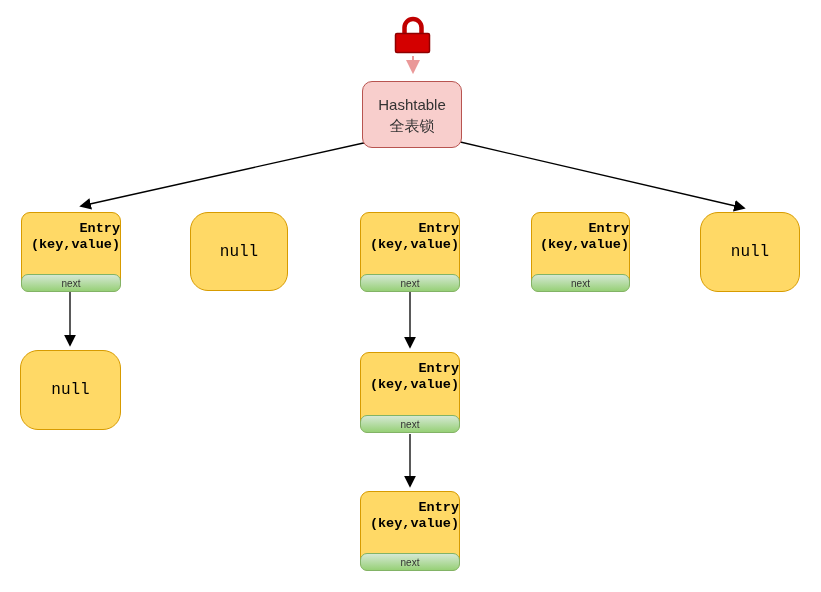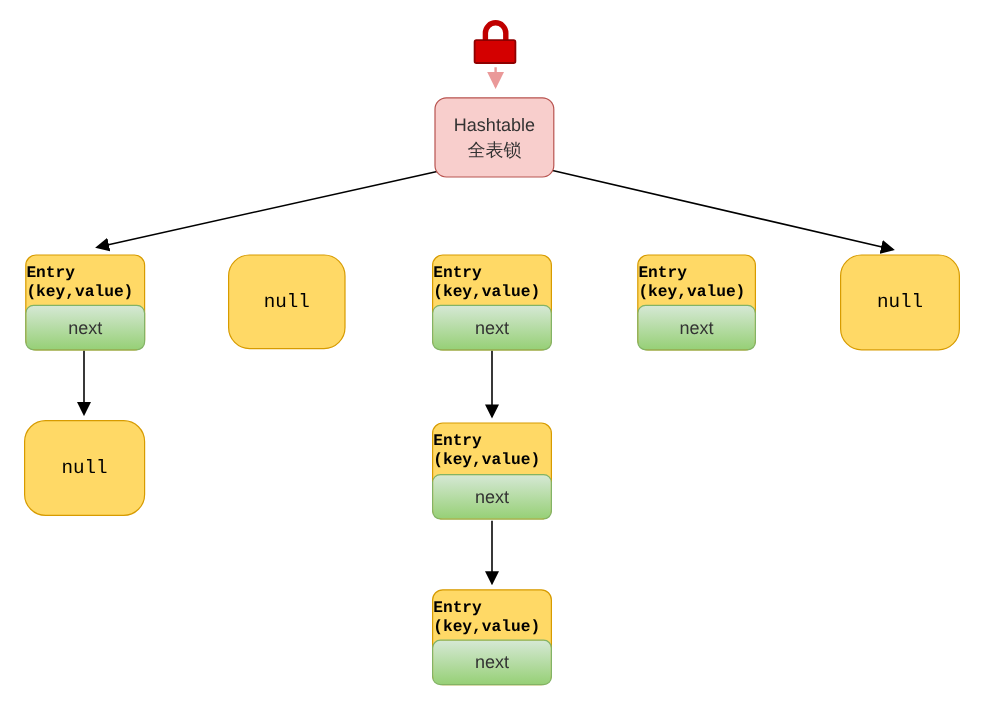--- a/index.html
+++ b/index.html
@@ -21,32 +21,32 @@
     background:var(--root_fill);border:1px solid var(--root_stroke);
     border-radius:10px;display:flex;flex-direction:column;
     align-items:center;justify-content:center;
     font-size:15px;line-height:21px;color:var(--text);
   }
   .entry-node{
     background:var(--node_fill);border:1px solid var(--node_stroke);
     border-radius:9px;
   }
   .entry-title,.entry-subtitle{
-    text-align:left;font-family:"Liberation Mono",monospace;
+    text-align:right;font-family:"Liberation Mono",monospace;
     font-weight:bold;font-size:13.5px;line-height:16px;color:#000;
     white-space:nowrap;
   }
   .entry-title{margin-top:8px;}
   .next-bar{
-    position:absolute;left:-1px;right:-1px;bottom:-1px;height:38px;
+    position:absolute;left:-1px;right:-1px;bottom:-1px;height:18px;
     box-sizing:border-box;
     background:linear-gradient(var(--next_fill_top),var(--next_fill_bottom));
     border:1px solid var(--next_stroke);border-radius:7px;
     display:flex;align-items:center;justify-content:center;
-    font-size:15px;color:var(--text);
+    font-size:10px;color:var(--text);
   }
   .null-node{
     background:var(--node_fill);border:1px solid var(--node_stroke);
     border-radius:18px;display:flex;align-items:center;justify-content:center;
     font-family:"Liberation Mono",monospace;font-size:16px;color:#000;
   }
   
   #bucket0{left:21px; top:212px;width:100px;height:80px;}
   #bucket1{left:190px;top:212px;width:98px; height:79px;}
   #bucket2{left:360px;top:212px;width:100px;height:80px;}

